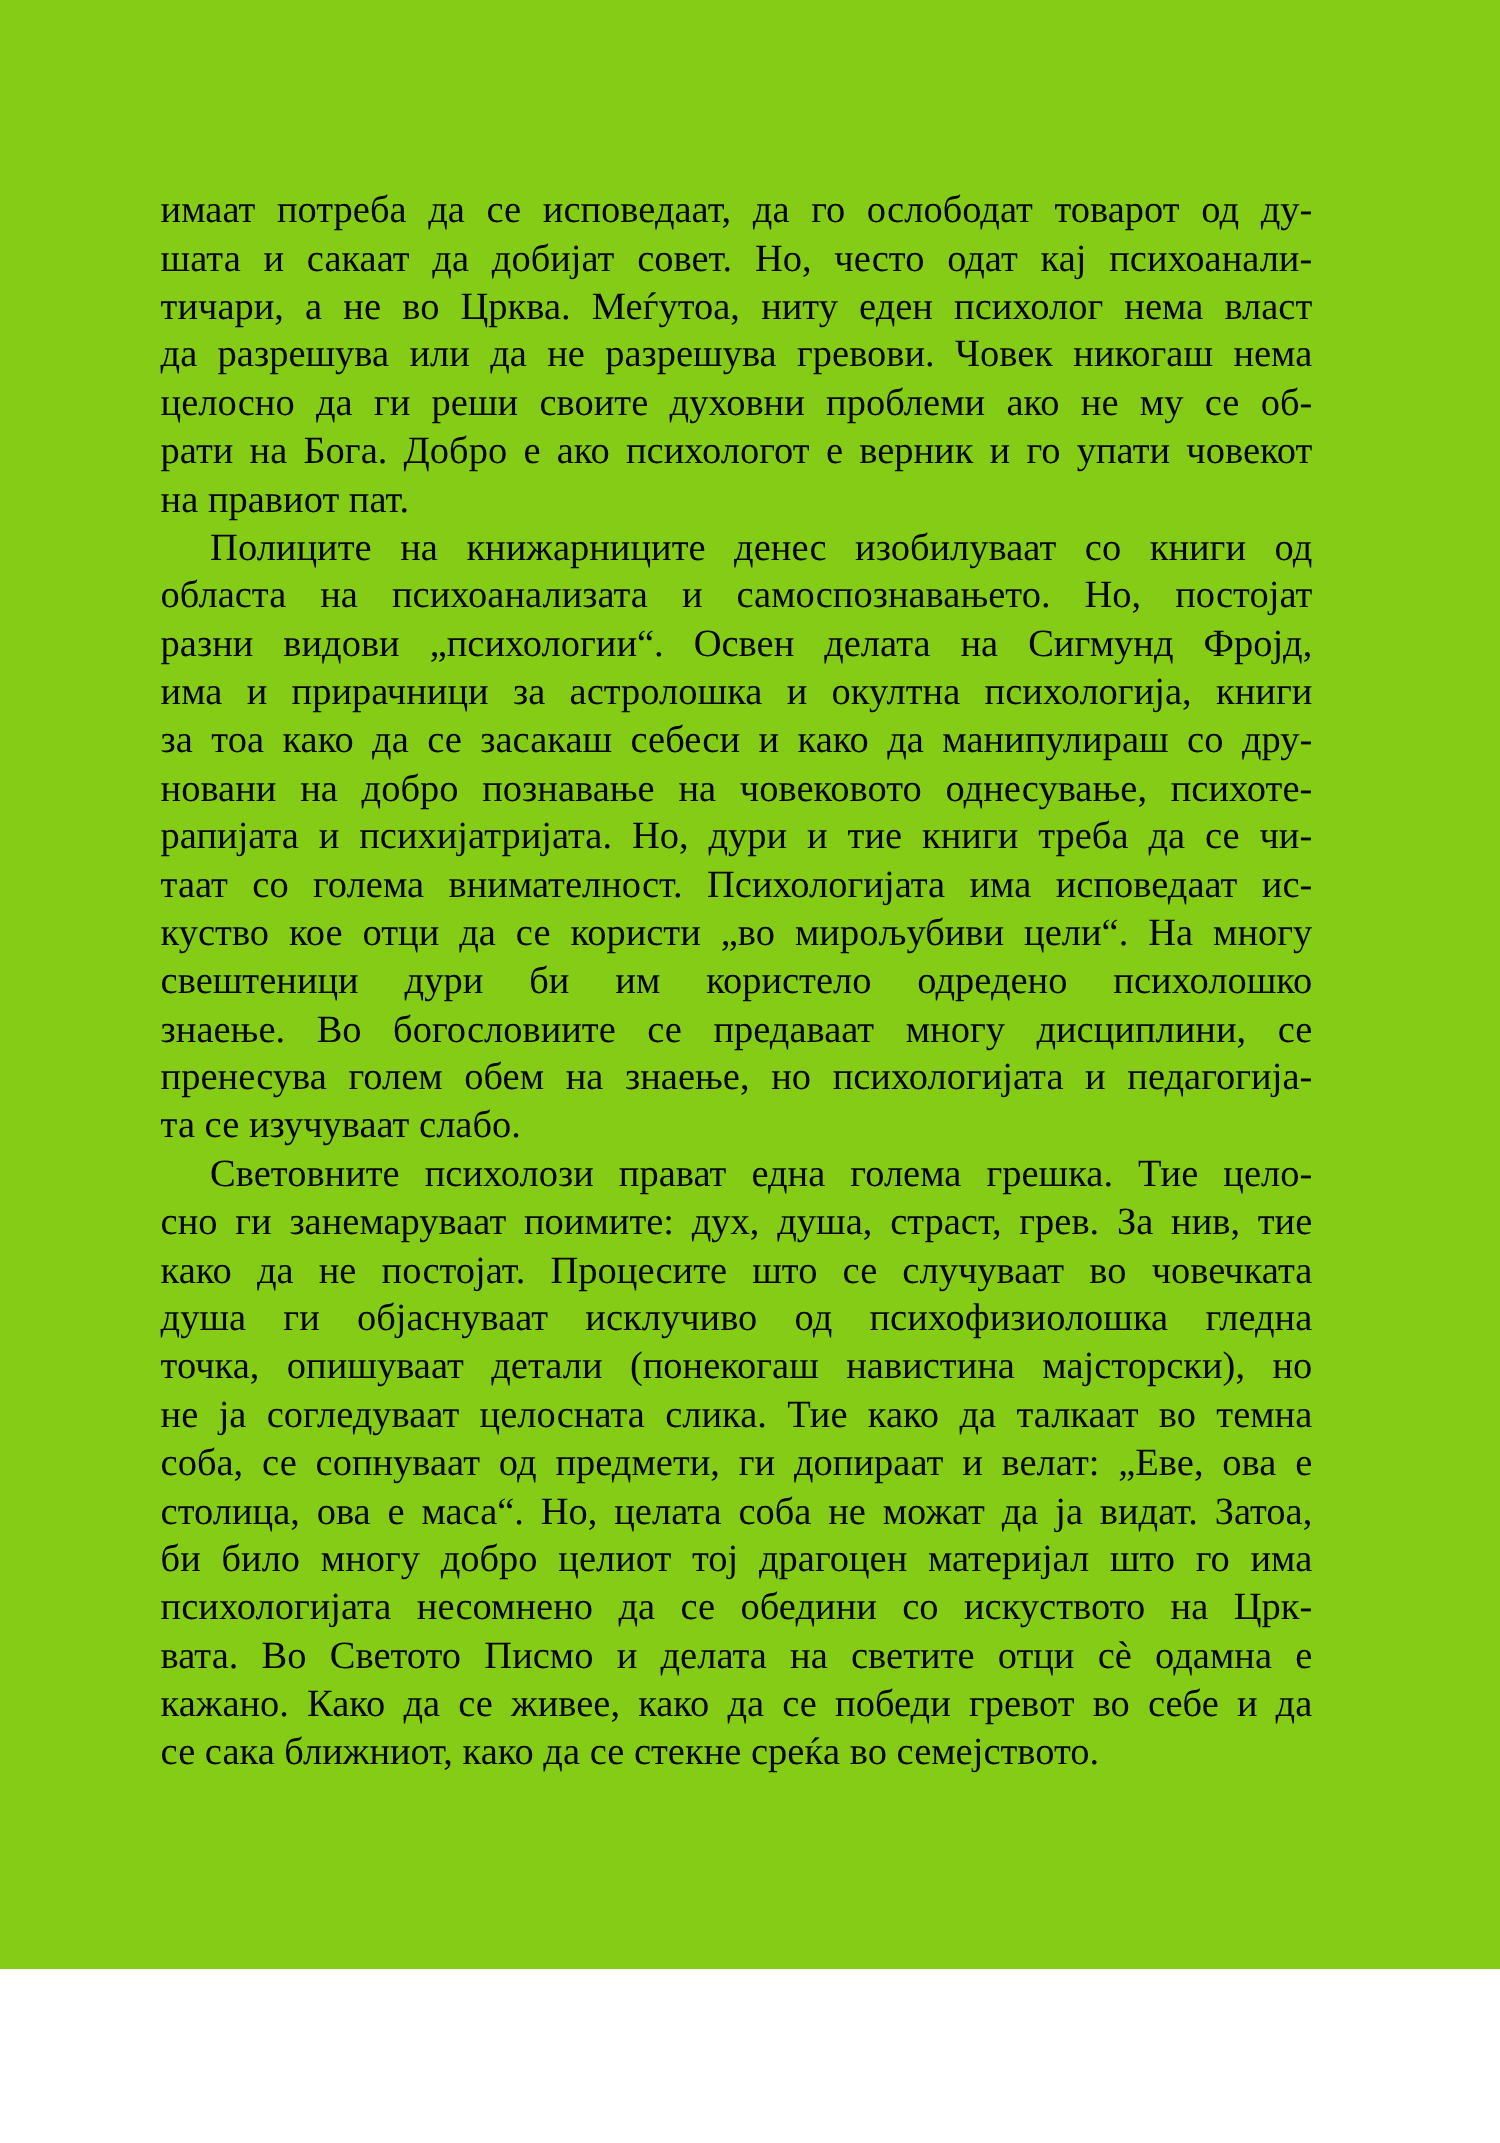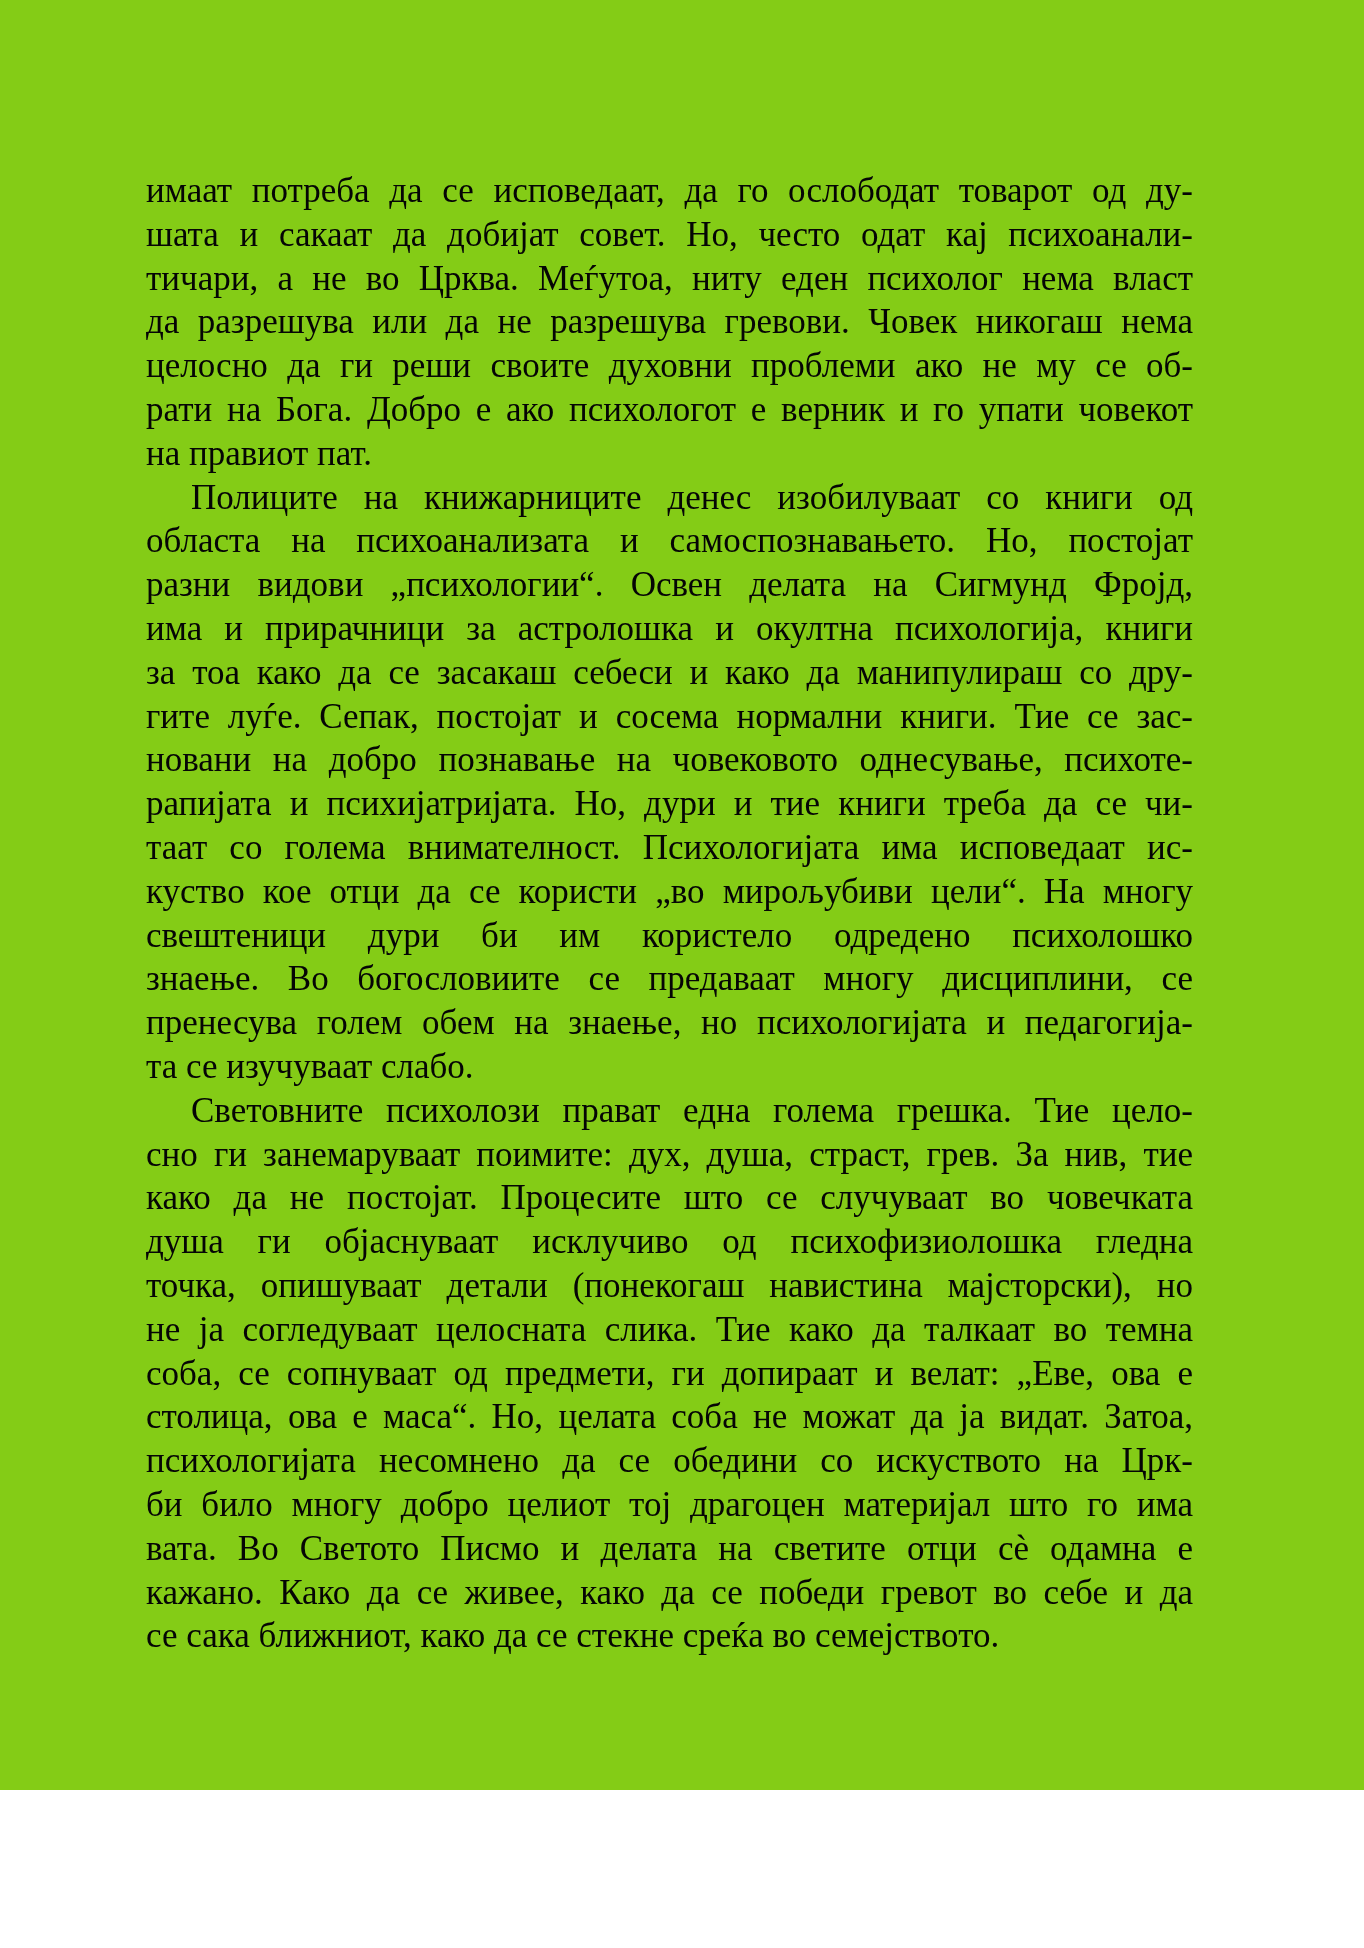--- a/index.html
+++ b/index.html
@@ -63,40 +63,39 @@
         <div class="line">целосно да ги реши своите духовни проблеми ако не му се об-</div>
         <div class="line">рати на Бога. Добро е ако психологот е верник и го упати човекот</div>
         <div class="line last">на правиот пат.</div>
       </div>
       <div class="paragraph">
         <div class="line indent">Полиците на книжарниците денес изобилуваат со книги од</div>
         <div class="line">областа на психоанализата и самоспознавањето. Но, постојат</div>
         <div class="line">разни видови „психологии“. Освен делата на Сигмунд Фројд,</div>
         <div class="line">има и прирачници за астролошка и окултна психологија, книги</div>
         <div class="line">за тоа како да се засакаш себеси и како да манипулираш со дру-</div>
-        <div class="line">гите луѓе. Сепак, постојат и сосема нормални книги. Тие се зас-</div>
         <div class="line">новани на добро познавање на човековото однесување, психоте-</div>
         <div class="line">рапијата и психијатријата. Но, дури и тие книги треба да се чи-</div>
         <div class="line">таат со голема внимателност. Психологијата има исповедаат ис-</div>
         <div class="line">куство кое отци да се користи „во мирољубиви цели“. На многу</div>
         <div class="line">свештеници дури би им користело одредено психолошко</div>
         <div class="line">знаење. Во богословиите се предаваат многу дисциплини, се</div>
         <div class="line">пренесува голем обем на знаење, но психологијата и педагогија-</div>
         <div class="line last">та се изучуваат слабо.</div>
       </div>
       <div class="paragraph">
         <div class="line indent">Световните психолози прават една голема грешка. Тие цело-</div>
         <div class="line">сно ги занемаруваат поимите: дух, душа, страст, грев. За нив, тие</div>
         <div class="line">како да не постојат. Процесите што се случуваат во човечката</div>
         <div class="line">душа ги објаснуваат исклучиво од психофизиолошка гледна</div>
         <div class="line">точка, опишуваат детали (понекогаш навистина мајсторски), но</div>
         <div class="line">не ја согледуваат целосната слика. Тие како да талкаат во темна</div>
         <div class="line">соба, се сопнуваат од предмети, ги допираат и велат: „Еве, ова е</div>
         <div class="line">столица, ова е маса“. Но, целата соба не можат да ја видат. Затоа,</div>
+        <div class="line">би било многу добро целиот тој драгоцен материјал што го има</div>
         <div class="line">психологијата несомнено да се обедини со искуството на Црк-</div>
-        <div class="line">би било многу добро целиот тој драгоцен материјал што го има</div>
         <div class="line">вата. Во Светото Писмо и делата на светите отци сѐ одамна е</div>
         <div class="line">кажано. Како да се живее, како да се победи гревот во себе и да</div>
         <div class="line last">се сака ближниот, како да се стекне среќа во семејството.</div>
       </div>
     </div>
   <div class="page-number">6</div>
 </div>
 
 </body></html>

